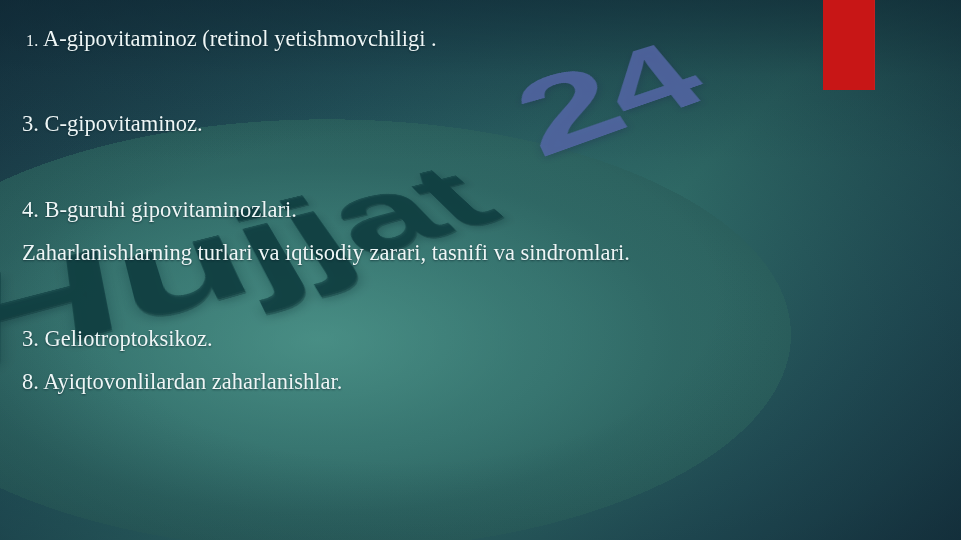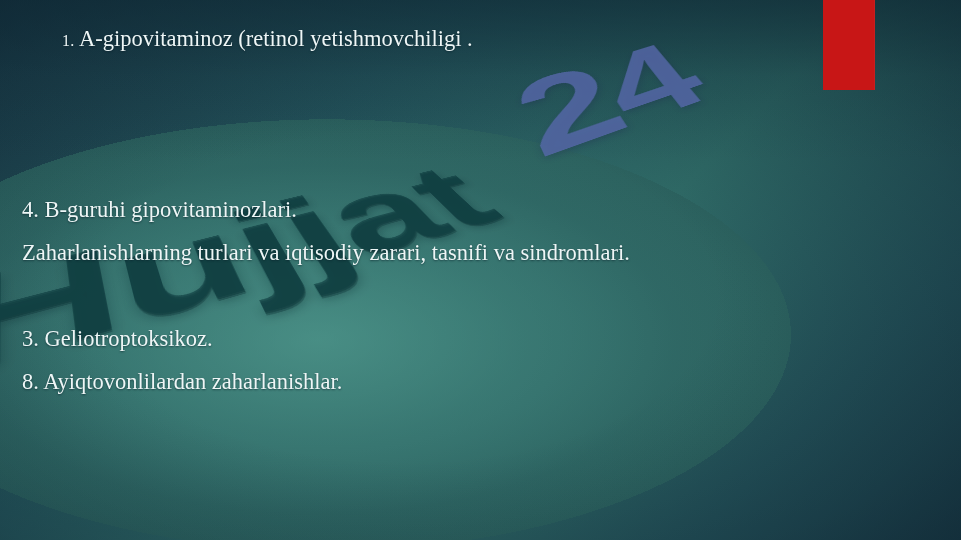--- a/index.html
+++ b/index.html
@@ -133,21 +133,21 @@
   }
   .line {
     position: absolute;
     left: 22px;
     color: #eef6f6;
     font-size: 22.5px;
     line-height: 1;
     white-space: nowrap;
     text-shadow: 0 1px 2px rgba(8,30,38,0.55);
   }
-  .line.indent { left: 26px; margin-left: 36px; }
+  .line.indent { left: 26px; }
   .num-small {
     font-size: 16px;
     letter-spacing: 0.3px;
   }
 </style>
 </head>
 <body>
 
 <div id="slide">
 
@@ -165,19 +165,20 @@
   </div>
 
   <div class="red-rect"></div>
 
   <div class="content">
 
     <div class="line indent" style="top:28px">
       <span class="num-small">1.</span><span> A-gipovitaminoz (retinol yetishmovchiligi .</span>
     </div>
 
+    <div class="line" style="top:113px">3. C-gipovitaminoz.</div>
     <div class="line" style="top:199px">4. B-guruhi gipovitaminozlari.</div>
     <div class="line" style="top:242px">Zaharlanishlarning turlari va iqtisodiy zarari, tasnifi va sindromlari.</div>
     <div class="line" style="top:328px">3. Geliotroptoksikoz.</div>
     <div class="line" style="top:371px">8. Ayiqtovonlilardan zaharlanishlar.</div>
 
   </div>
 </div>
 
 </body></html>

